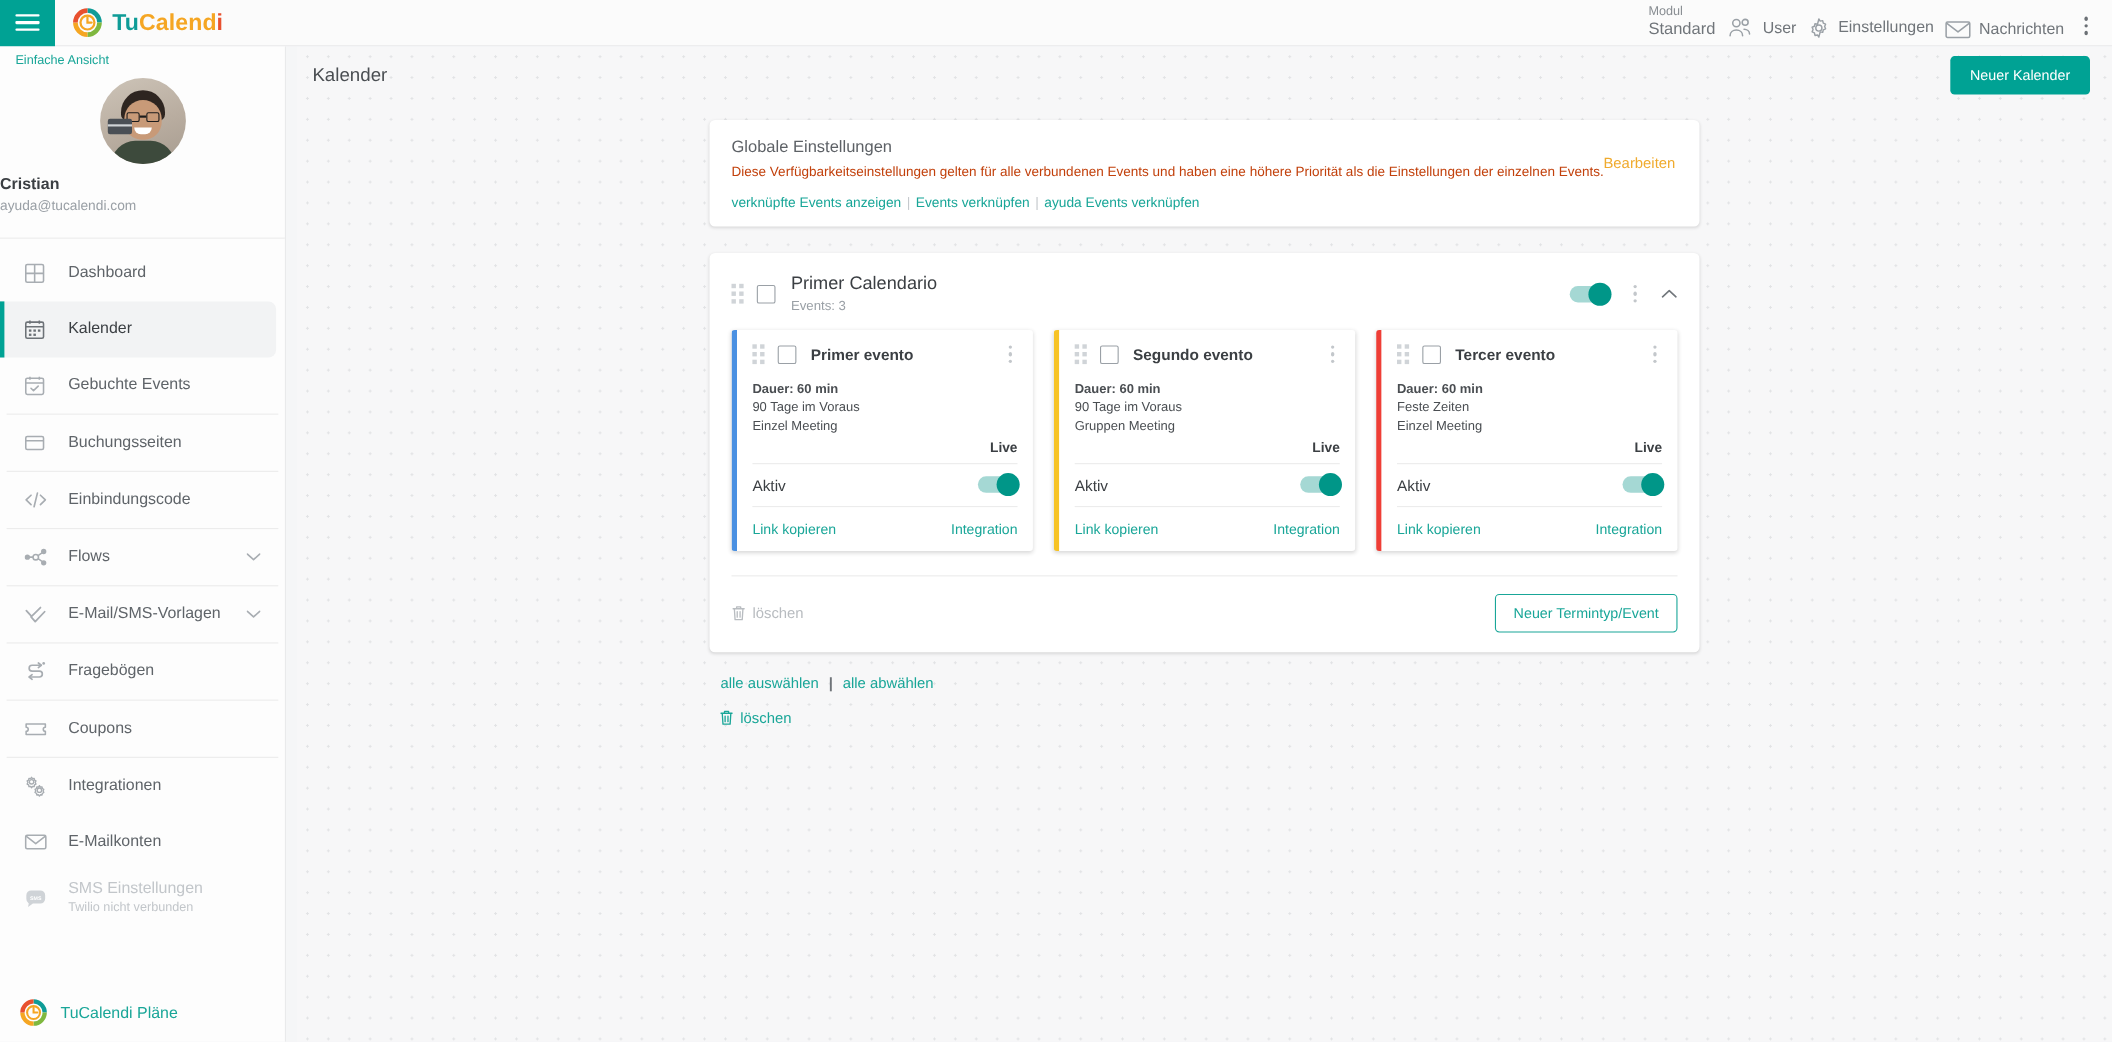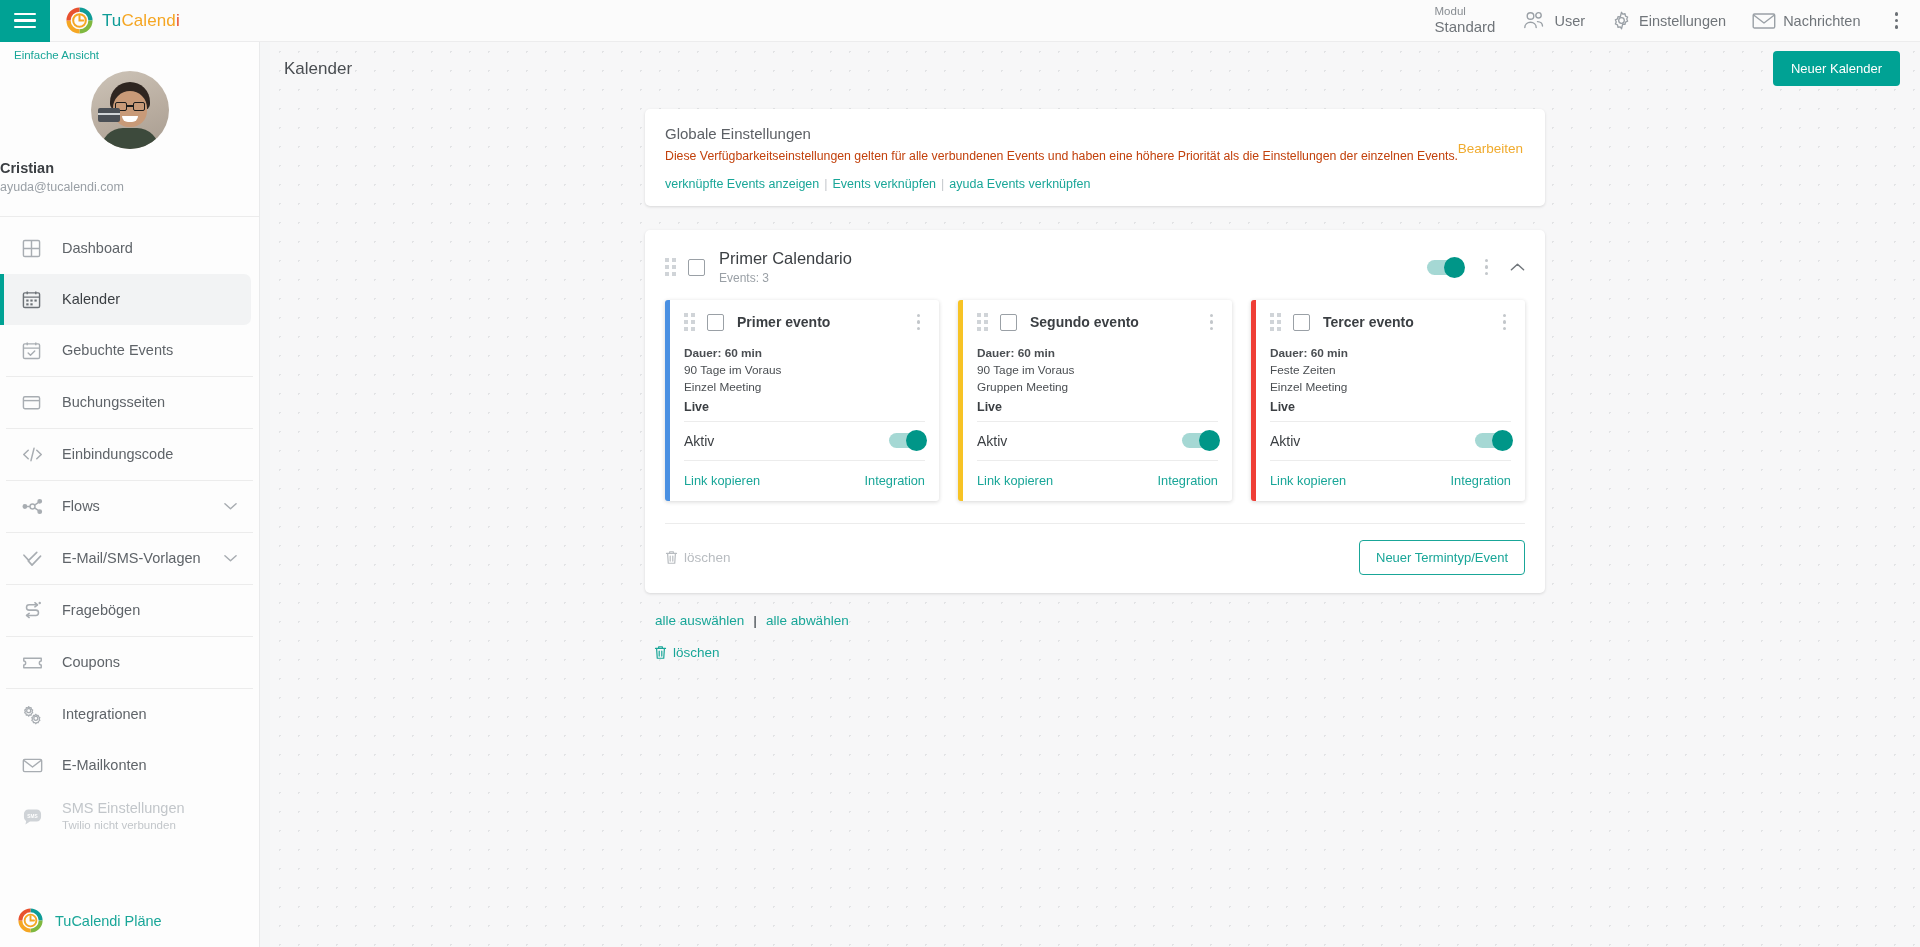--- a/index.html
+++ b/index.html
@@ -16,25 +16,25 @@
     border-bottom: 1px solid #ececed; z-index: 30;
   }
   .burger {
     width: 50px; height: 42px; background: #00a294;
     display: flex; flex-direction: column; align-items: center; justify-content: center; gap: 4px;
     cursor: pointer; flex: 0 0 auto;
   }
   .burger span { display: block; width: 22px; height: 2.5px; background: #fff; border-radius: 1px; }
   .brand { display: flex; align-items: center; gap: 9px; margin-left: 16px; cursor: pointer; }
   .brand-logo { width: 27px; height: 27px; flex: 0 0 auto; }
-  .brand-text { font-size: 17px; font-weight: 400; letter-spacing: .1px; white-space: nowrap; }
+  .brand-text { font-size: 21px; font-weight: 700; letter-spacing: .1px; white-space: nowrap; }
   .bt-tu { color: #0f9c97; }
   .bt-cal { color: #f5a623; }
   .bt-i { color: #e8512f; }
-  .topnav { margin-left: auto; display: flex; align-items: center; gap: 26px; padding-right: 14px; }
+  .topnav { margin-left: auto; display: flex; align-items: flex-end; gap: 10px; padding-right: 14px; }
   .tn-item { display: flex; align-items: center; gap: 7px; color: #70757a; font-size: 14.5px; cursor: pointer; white-space: nowrap; }
   .tn-modul { line-height: 1.15; text-align: left; }
   .tn-modul .m1 { font-size: 11.5px; color: #888d92; display: block; }
   .tn-modul .m2 { font-size: 15px; color: #70757a; display: block; }
   .tn-icon { color: #9aa0a6; display: flex; align-items: center; }
   .kebab-v { display: flex; flex-direction: column; gap: 3px; padding: 4px 8px; cursor: pointer; }
   .kebab-v i { width: 3.5px; height: 3.5px; border-radius: 50%; background: #6b7075; display: block; }
 
   
   .sidebar {
@@ -136,21 +136,21 @@
     flex: 1; background: #fff; border-radius: 3px;
     box-shadow: 0 1px 4px rgba(0,0,0,.16);
     border-left: 5px solid #4a90e2; padding: 12px 14px 0;
     min-height: 155px; display: flex; flex-direction: column;
   }
   .ev-head { display: flex; align-items: center; }
   .ev-name { font-size: 14px; font-weight: 700; color: #3b3f43; margin-left: 13px; }
   .ev-kebab { margin-left: auto; }
   .ev-meta { margin-top: 13px; font-size: 11.8px; color: #4a4e52; line-height: 1.45; }
   .ev-meta .b { font-weight: 700; }
-  .ev-live { text-align: left; font-size: 12.5px; font-weight: 700; color: #3b3f43; margin-top: 3px; padding-bottom: 7px; border-bottom: 1px solid #ececec; }
+  .ev-live { text-align: right; font-size: 12.5px; font-weight: 700; color: #3b3f43; margin-top: 3px; padding-bottom: 7px; border-bottom: 1px solid #ececec; }
   .ev-aktiv { display: flex; align-items: center; padding: 11px 0 11px; border-bottom: 1px solid #ececec; gap: 40px; }
   .ev-aktiv-label { font-size: 14px; color: #3b3f43; }
   .ev-aktiv .toggle { margin-left: auto; }
   .ev-foot { display: flex; align-items: center; padding: 12px 0 13px; }
   .ev-foot a { color: #19a698; font-size: 12.8px; text-decoration: none; cursor: pointer; }
   .ev-foot a.right { margin-left: auto; }
 
   .cal-foot {
     display: flex; align-items: center; margin: 22px 20px 0; padding: 16px 0 18px;
     border-top: 1px solid #ececec;

